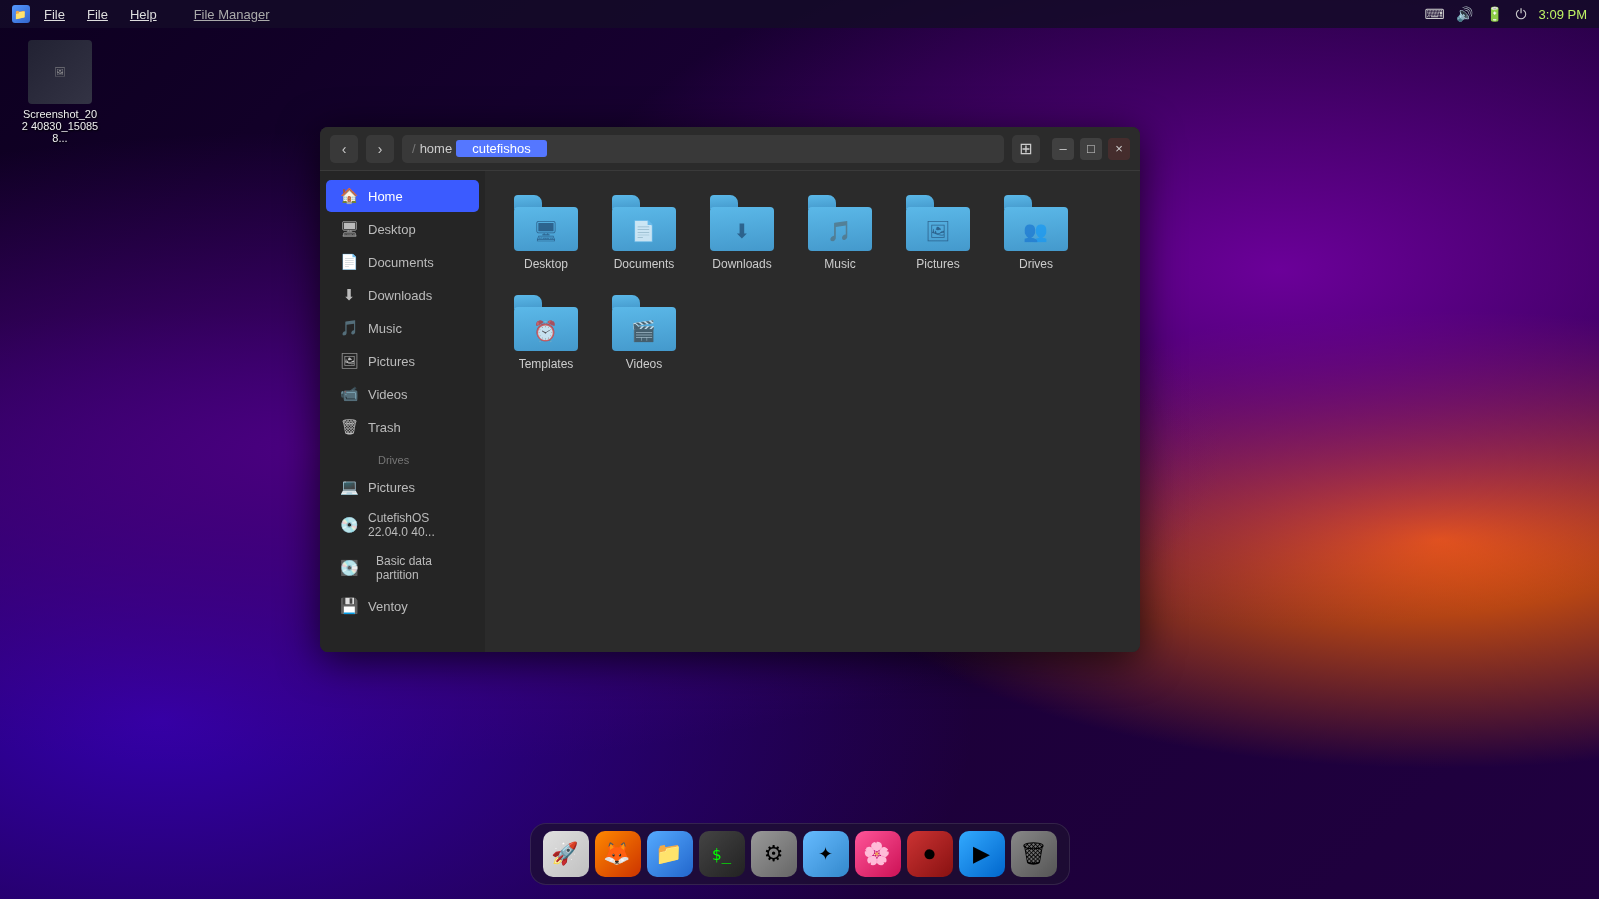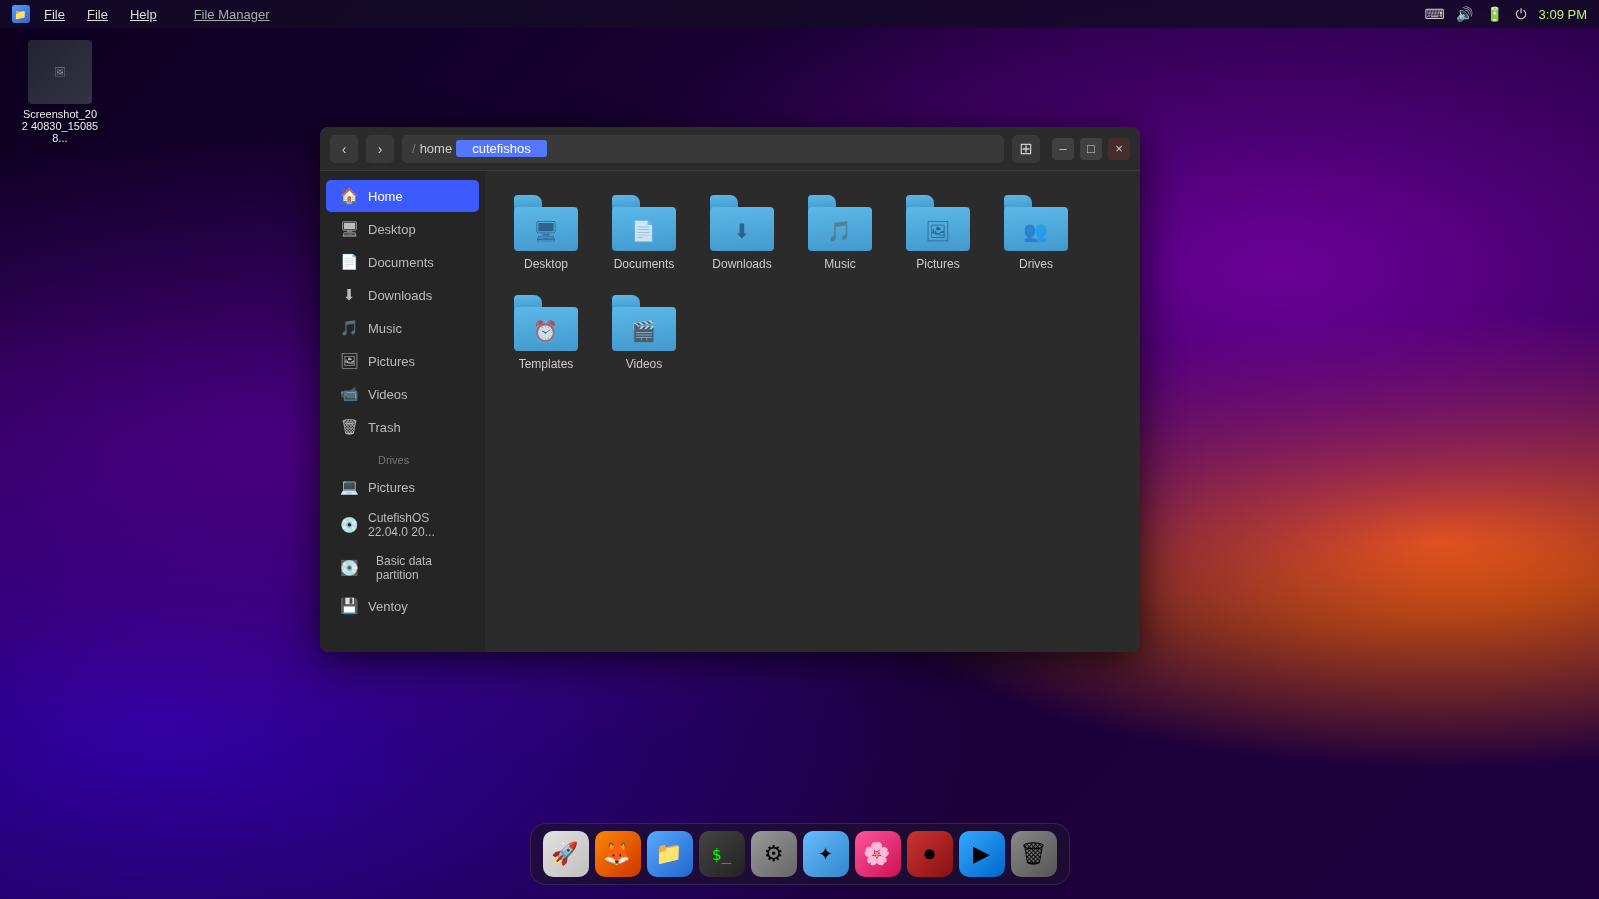--- a/index.html
+++ b/index.html
@@ -401,21 +401,21 @@
       </div>
 
       <div class="sidebar-section-label">Drives</div>
 
       <div class="sidebar-item">
         <span class="si-icon">💻</span>
         <span>Pictures</span>
       </div>
       <div class="sidebar-item">
         <span class="si-icon">💿</span>
-        <span style="font-size:12px;">CutefishOS 22.04.0 20...</span>
+        <span style="font-size:12px;">CutefishOS 22.04.0 40...</span>
       </div>
       <div class="sidebar-item">
         <span class="si-icon">💽</span>
         <span style="font-size:12px;margin-left:8px;">Basic data partition</span>
       </div>
       <div class="sidebar-item">
         <span class="si-icon">💾</span>
         <span>Ventoy</span>
       </div>
     </div>

